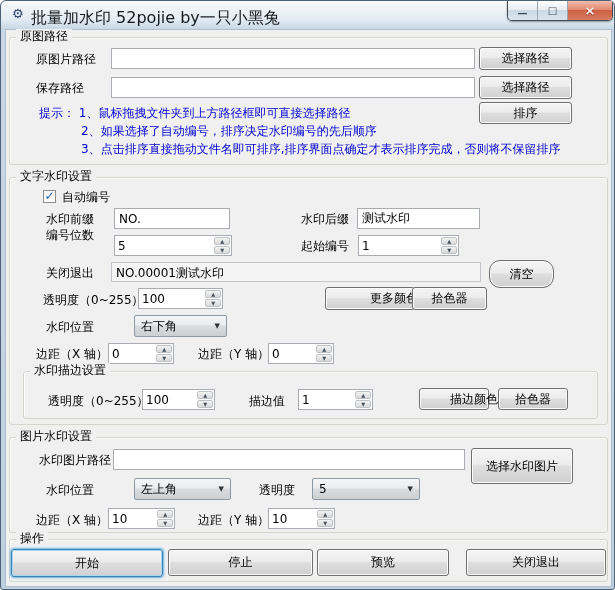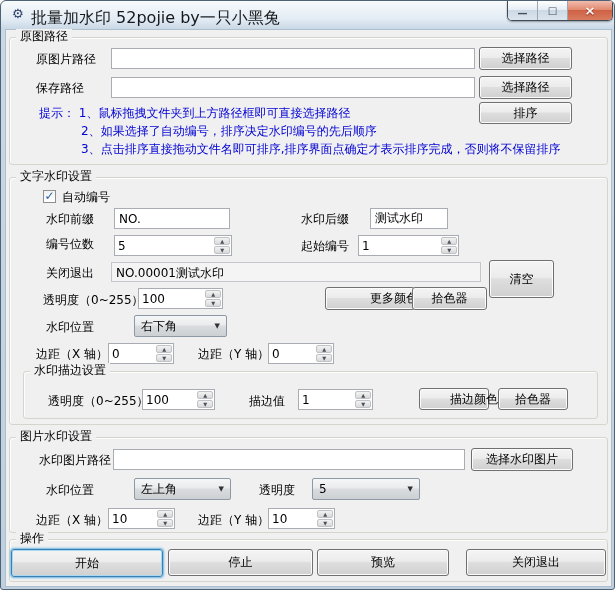--- a/index.html
+++ b/index.html
@@ -91,23 +91,23 @@
     <span class="group-title">文字水印设置</span>
   </div>
   <div class="checkbox" style="left:42px;top:189px;">
     <span class="checkmark">✓</span>
   </div>
   <span class="lbl" style="left:61px;top:189px;">自动编号</span>
 
   <span class="lbl" style="left:45px;top:211px;">水印前缀</span>
   <input class="tbox" style="left: 113px; top: 207px; width: 116px; height: 21px;" value="NO.">
   <span class="lbl" style="left:300px;top:211px;">水印后缀</span>
-  <input class="tbox" style="left: 369px; top: 207px; width: 78px; height: 21px;" value="测试水印">
-
-  <span class="lbl" style="left:45px;top:236px;">编号位数</span>
+  <input class="tbox" style="left: 356px; top: 207px; width: 123px; height: 21px;" value="测试水印">
+
+  <span class="lbl" style="left:45px;top:227px;">编号位数</span>
   <div class="spin" style="left:113px;top:234px;width:118px;height:21px;">
     <input value="5" style="">
     <div class="spinbtns">
       <div class="spinbtn">
           <span class="spinglyph">▲</span>
         </div>
       <div class="spinbtn">
           <span class="spinglyph">▼</span>
         </div>
     </div>
@@ -120,21 +120,21 @@
           <span class="spinglyph">▲</span>
         </div>
       <div class="spinbtn">
           <span class="spinglyph">▼</span>
         </div>
     </div>
   </div>
 
   <span class="lbl" style="left:45px;top:265px;">关闭退出</span>
   <div class="ro-field" style="left:110px;top:261px;width:370px;height:20px;">NO.00001测试水印</div>
-  <div class="btn" style="left:488px;top:259px;width:65px;height:38px;">清空</div>
+  <div class="btn" style="left:488px;top:259px;width:65px;height:28px;border-radius:11px;">清空</div>
 
   <span class="lbl" style="left:42px;top:292px;">透明度（0~255）</span>
   <div class="spin" style="left:137px;top:287px;width:85px;height:21px;">
     <input value="100" style="">
     <div class="spinbtns">
       <div class="spinbtn">
           <span class="spinglyph">▲</span>
         </div>
       <div class="spinbtn">
           <span class="spinglyph">▼</span>
@@ -203,21 +203,21 @@
     </div>
   </div>
   <div class="btn" style="left:418px;top:387px;width:70px;height:22px;padding-left:40px;">描边颜色</div>
   <div class="btn" style="left:497px;top:387px;width:70px;height:22px;">拾色器</div>
 
   <div class="group" style="left:8px;top:436px;width:599px;height:96px;">
     <span class="group-title">图片水印设置</span>
   </div>
   <span class="lbl" style="left:38px;top:452px;">水印图片路径</span>
   <input class="tbox" style="left: 112px; top: 448px; width: 352px; height: 21px;" value="">
-  <div class="btn" style="left:470px;top:447px;width:102px;height:23px;">选择水印图片</div>
+  <div class="btn" style="left:470px;top:447px;width:102px;height:36px;">选择水印图片</div>
 
   <span class="lbl" style="left:45px;top:482px;">水印位置</span>
   <div class="combo" style="left:133px;top:477px;width:97px;height:22px;">
     <span>左上角</span>
     <span class="combo-arrow">▼</span>
   </div>
   <span class="lbl" style="left:258px;top:482px;">透明度</span>
   <div class="combo" style="left:311px;top:477px;width:108px;height:22px;">
     <span>5</span>
     <span class="combo-arrow">▼</span>

